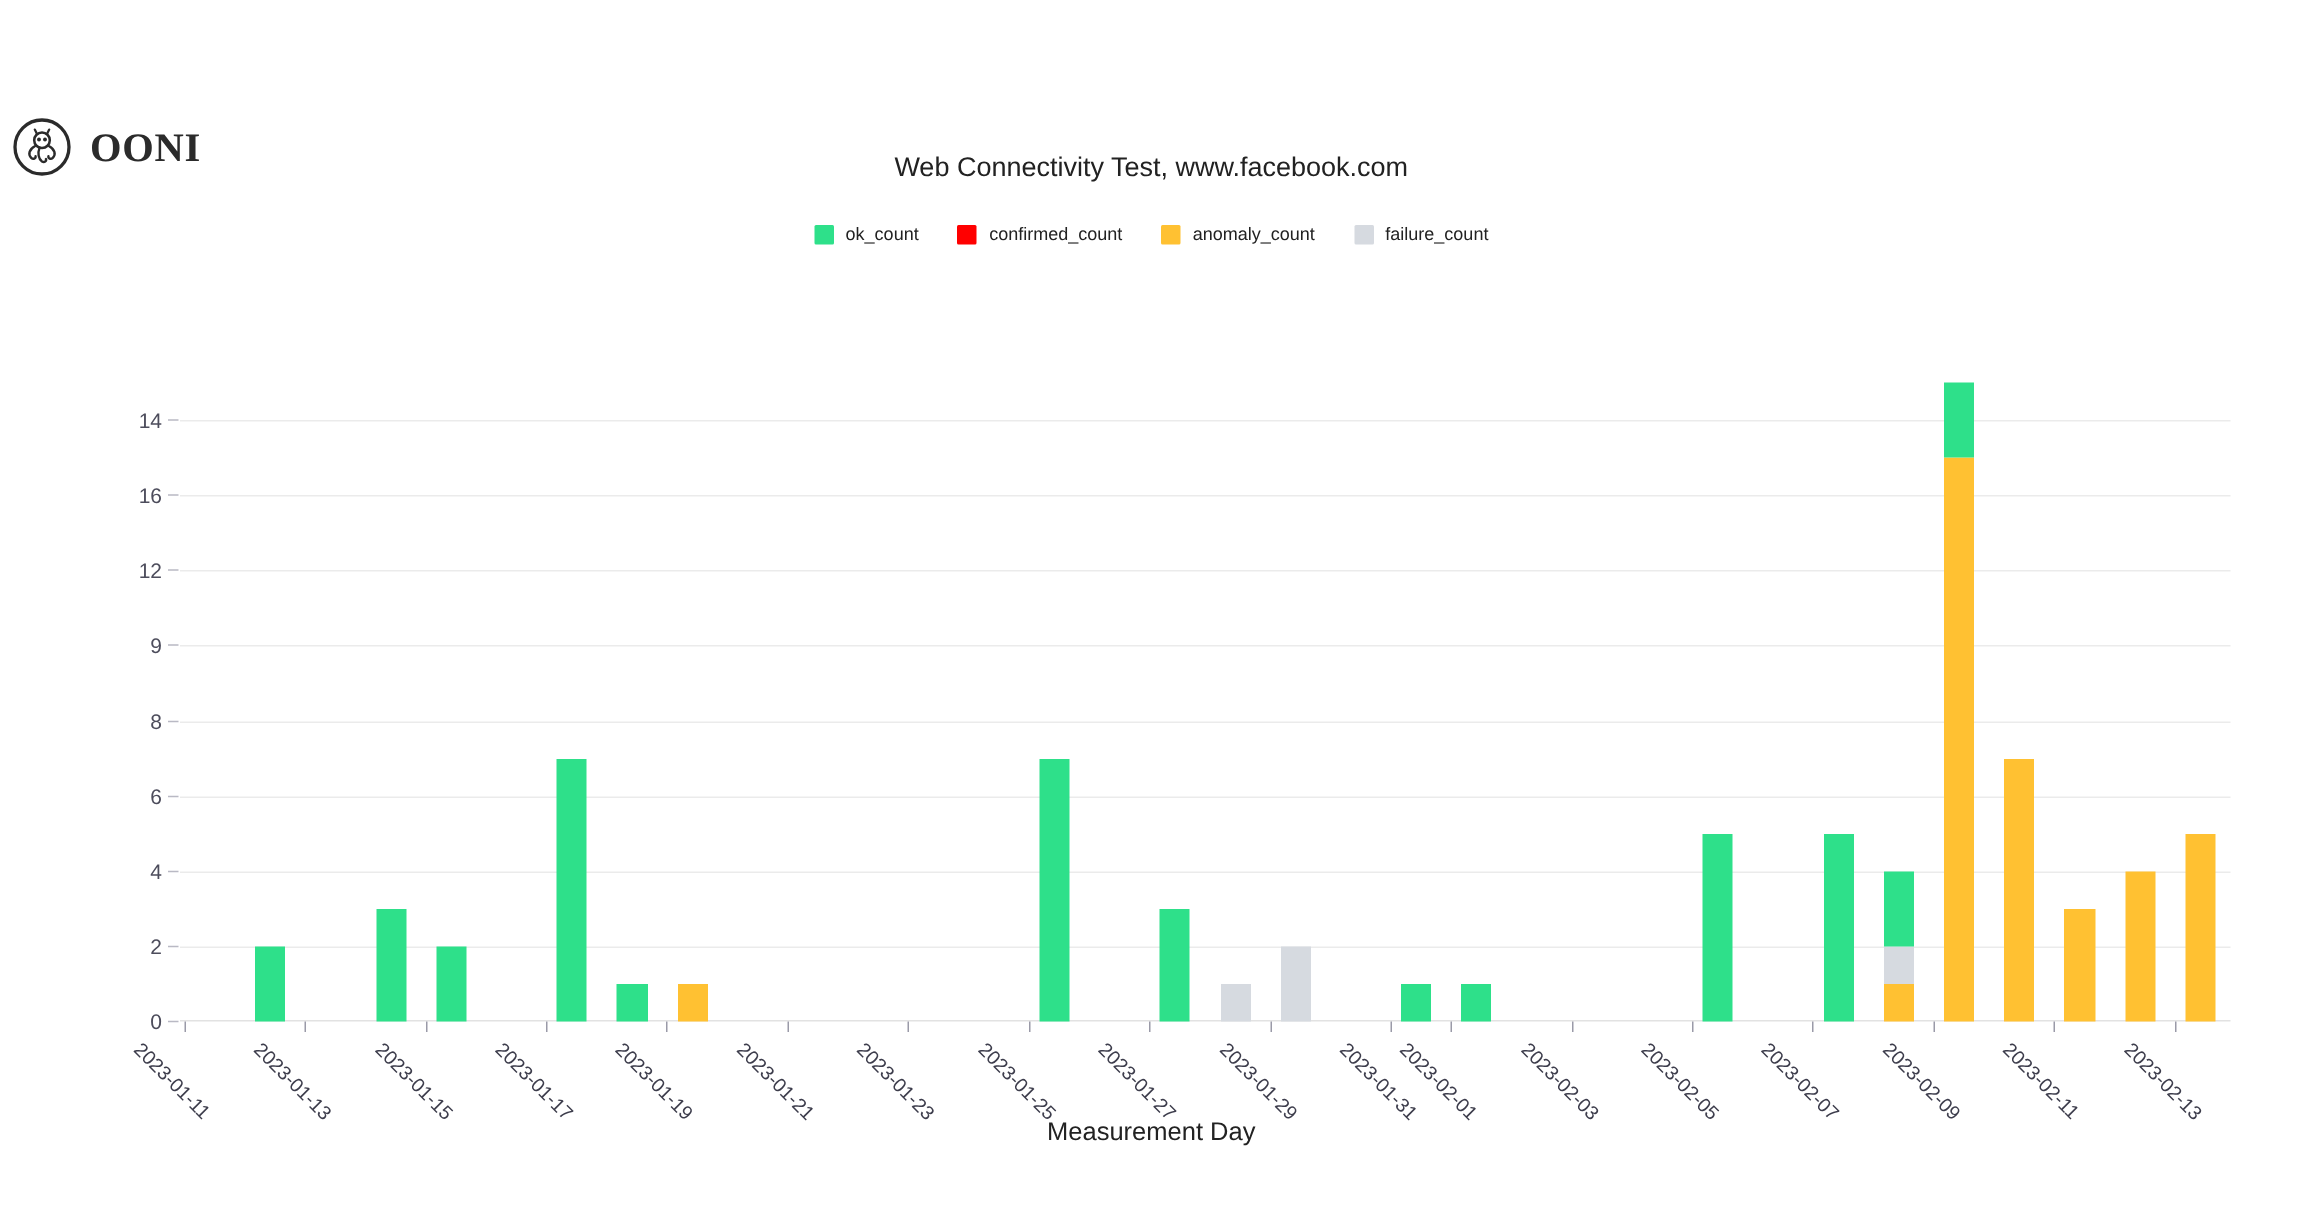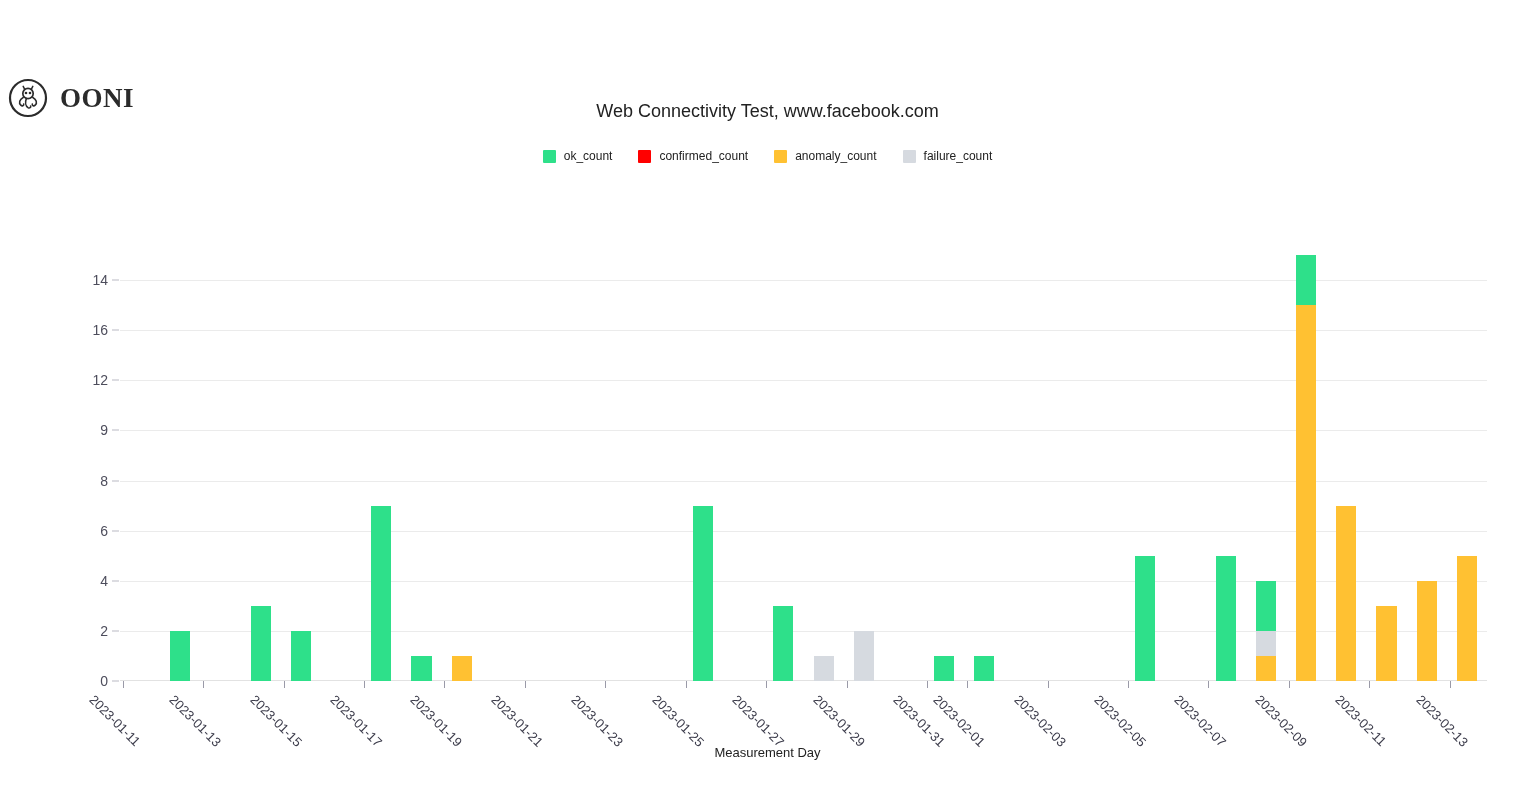--- a/index.html
+++ b/index.html
@@ -139,21 +139,21 @@
   .bar-seg {
     position: absolute;
     left: 0;
     width: 100%;
   }
   .xaxis-title {
     position: absolute;
     left: 0; right: 0;
     top: 745px;
     text-align: center;
-    font-size: 13px;
+    font-size: 17px;
     color: #222222;
   }
 </style>
 </head>
 <body>
 
 <div id="page">
 
   <div class="logo-wrap">
     <span>

